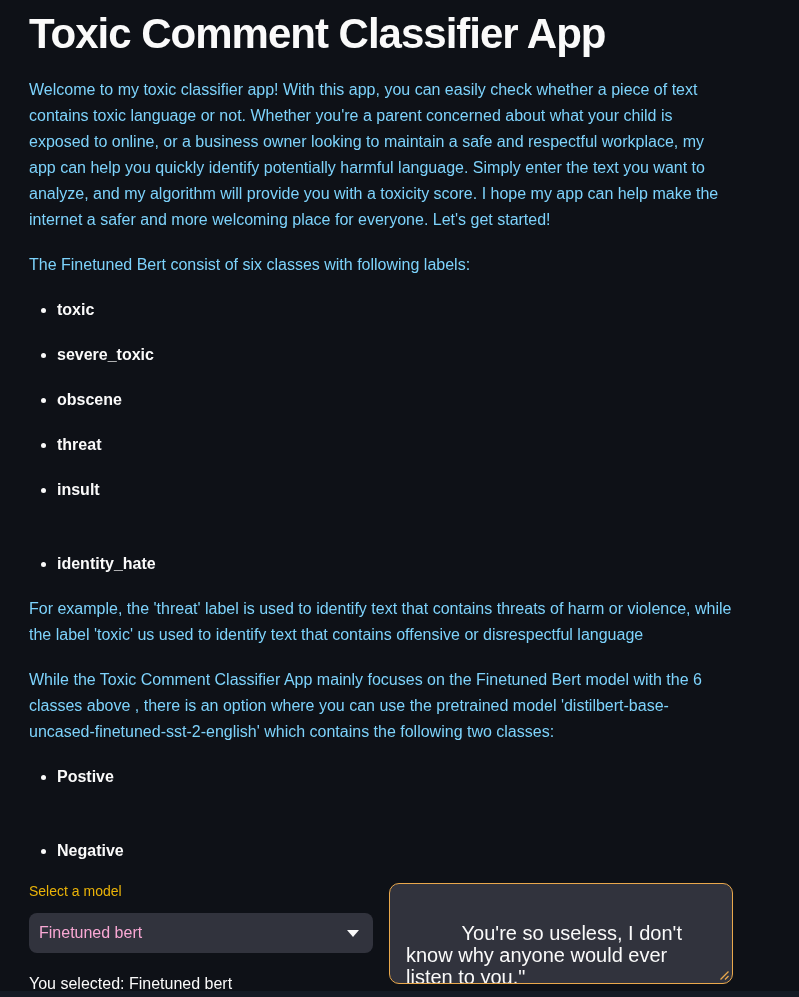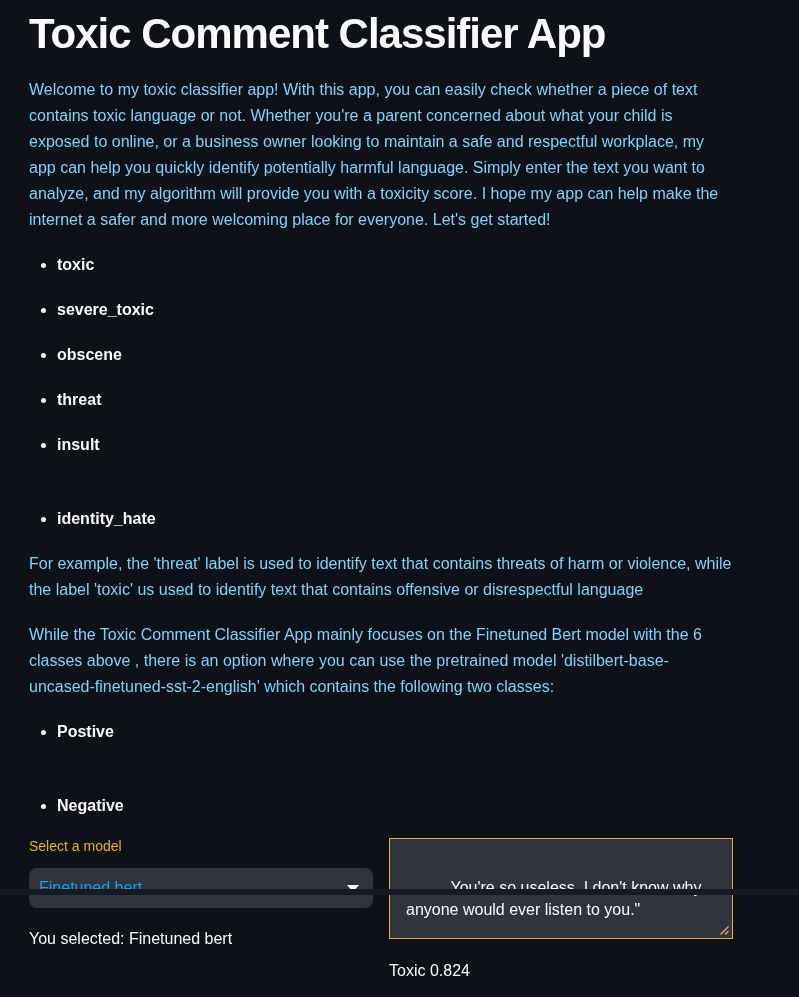--- a/index.html
+++ b/index.html
@@ -8,21 +8,21 @@
     height: 997px;
     background: #0e1117;
     color: #fafafa;
     font-family: "Liberation Sans", "DejaVu Sans", sans-serif;
     font-size: 16px;
     overflow: hidden;
   }
   .app {
     position: relative;
     width: 799px;
-    height: 895px;
+    height: 997px;
     padding: 9px 66px 0 29px;
   }
   .block { max-width: 704px; }
 
   h1.title {
     font-size: 42px;
     font-weight: 700;
     letter-spacing: -1px;
     line-height: 1.1;
     margin: 2px 0 20px 0;
@@ -63,38 +63,38 @@
   .selectbox {
     height: 40px;
     background: #31333d;
     border-radius: 8px;
     display: flex;
     align-items: center;
     justify-content: space-between;
     padding: 0 14px 0 10px;
     cursor: pointer;
   }
-  .selectbox .value { font-size: 16px; color: #0ea5e9; }
+  .selectbox .value { font-size: 16px; color: #f9a8d4; }
   .caret {
     width: 0; height: 0;
     border-left: 6px solid transparent;
     border-right: 6px solid transparent;
     border-top: 7px solid #fafafa;
     display: inline-block;
   }
 
   .textarea {
     position: relative;
     height: 101px;
     background: #31333d;
     border: 1px solid #e9a84c;
-    border-radius: 0;
+    border-radius: 10px;
     padding: 16px 16px 8px 16px;
     line-height: 22px;
-    font-size: 16px;
+    font-size: 20px;
     color: #fafafa;
     white-space: pre-wrap;
     overflow: hidden;
     cursor: text;
   }
   .resize-grip {
     position: absolute;
     right: 2px;
     bottom: 2px;
   }
@@ -119,20 +119,21 @@
 </style>
 </head>
 <body>
 
 <div class="app">
   <div class="block">
     <h1 class="title">Toxic Comment Classifier App</h1>
 
     <p class="body-text">Welcome to my toxic classifier app! With this app, you can easily check whether a piece of text contains toxic language or not. Whether you're a parent concerned about what your child is exposed to online, or a business owner looking to maintain a safe and respectful workplace, my app can help you quickly identify potentially harmful language. Simply enter the text you want to analyze, and my algorithm will provide you with a toxicity score. I hope my app can help make the internet a safer and more welcoming place for everyone. Let's get started!</p>
 
+    <p class="body-text">The Finetuned Bert consist of six classes with following labels:</p>
 
     <ul class="md-list">
       <li>toxic</li>
       <li>severe_toxic</li>
       <li>obscene</li>
       <li>threat</li>
       <li>insult</li>
       <li>identity_hate</li>
     </ul>
 

